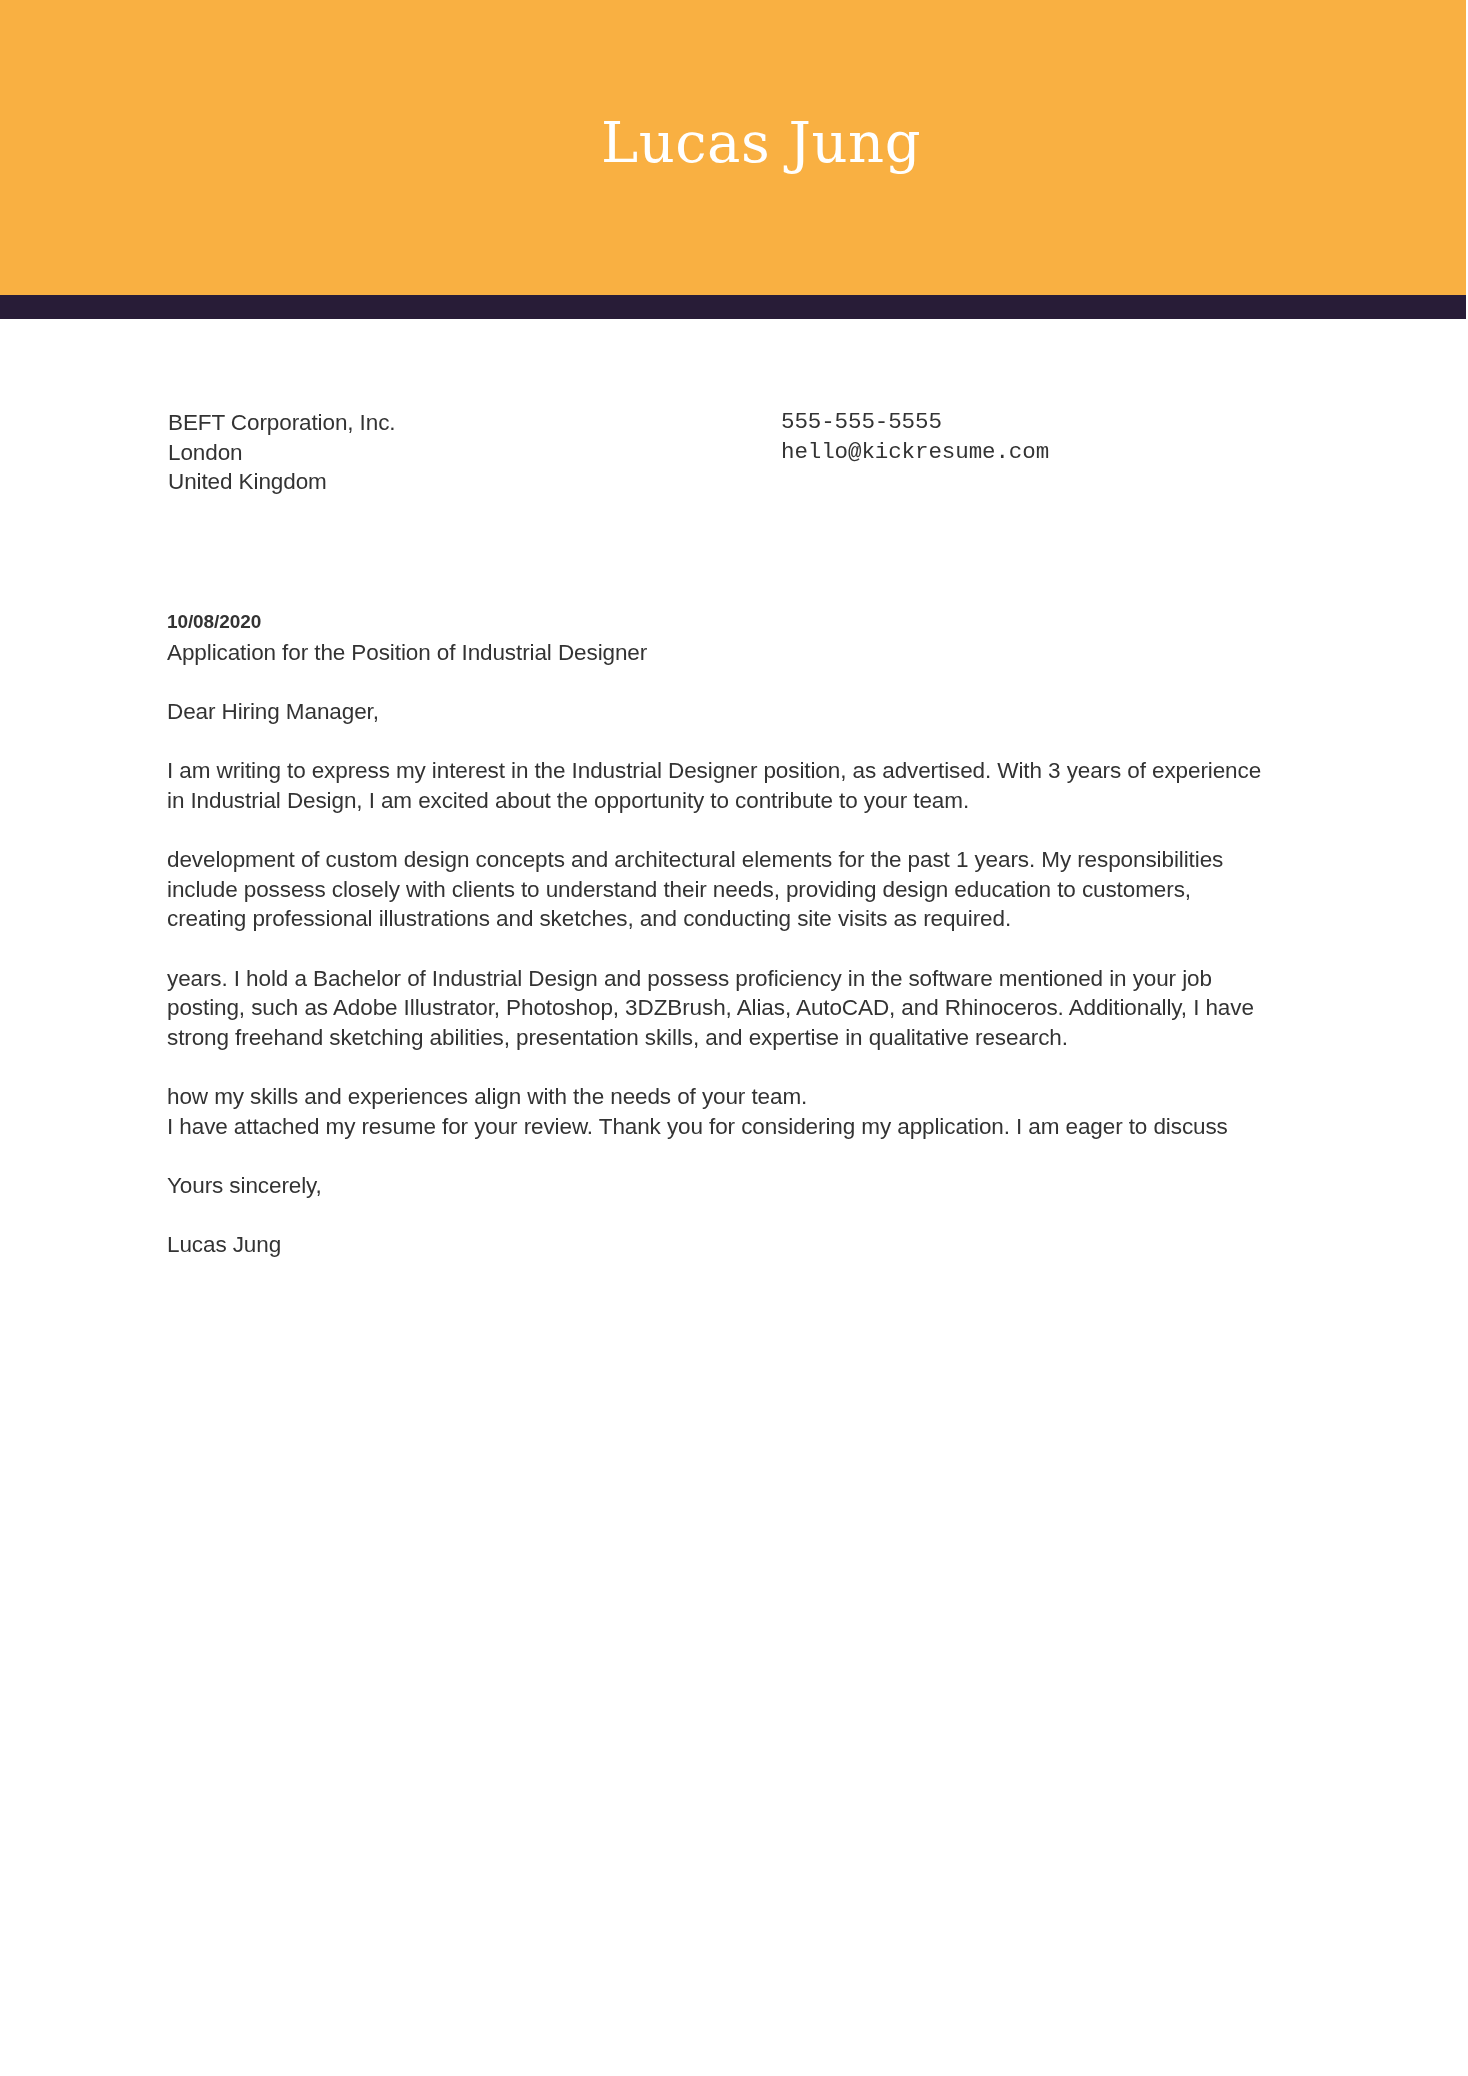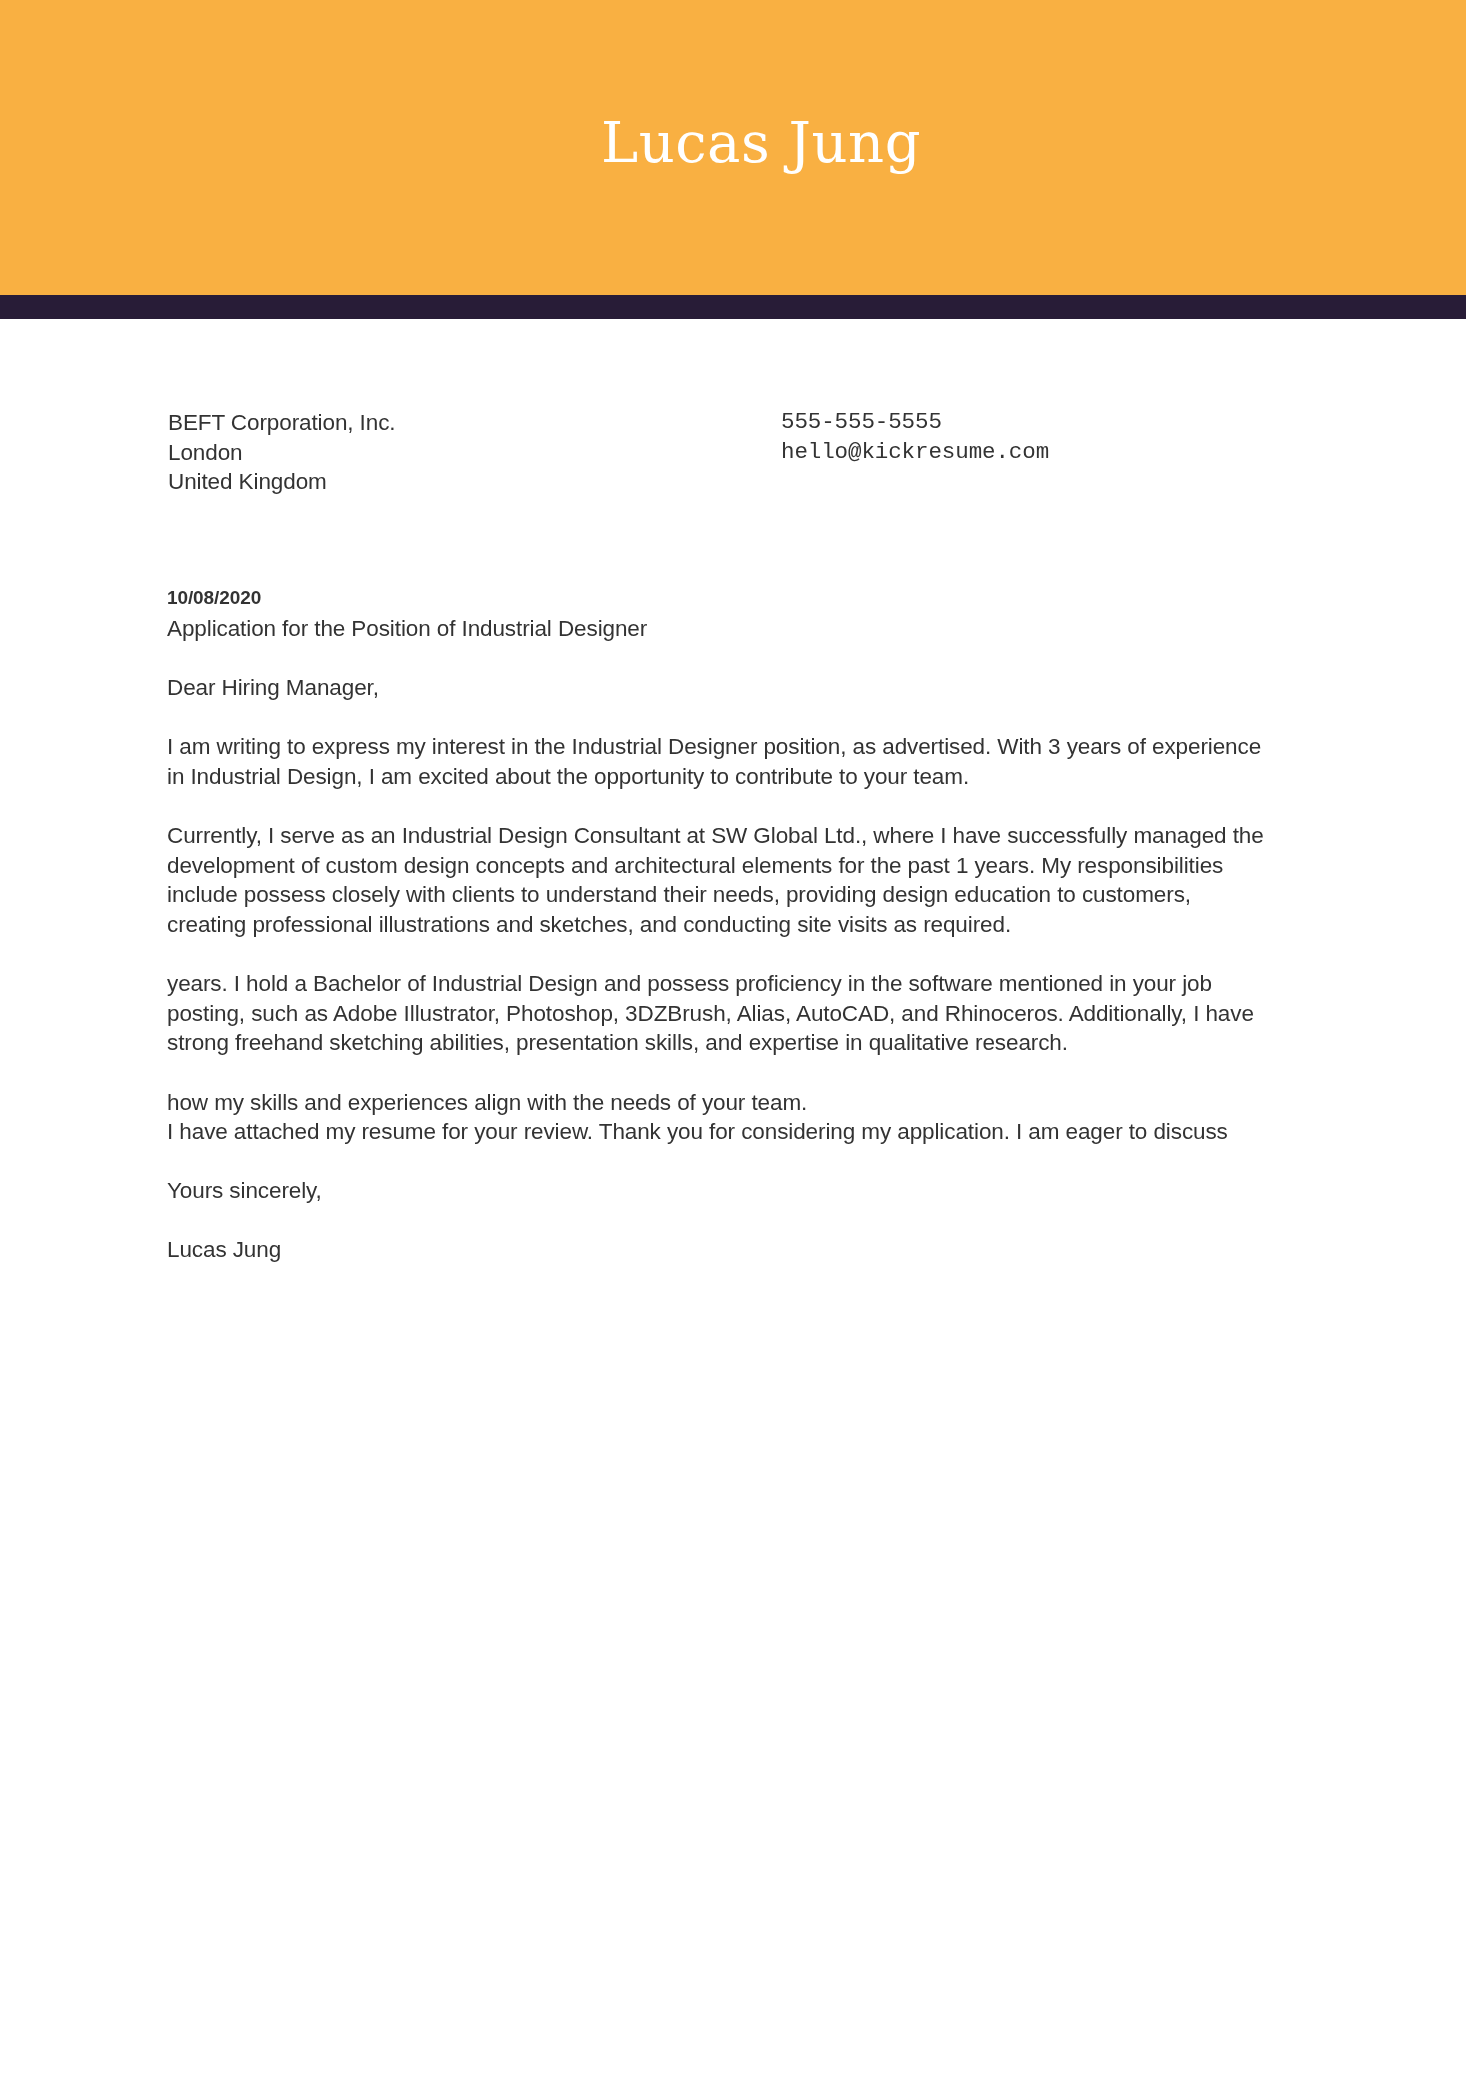--- a/index.html
+++ b/index.html
@@ -8,21 +8,21 @@
   .header-band { position: absolute; left: 0; top: 295px; width: 1466px; height: 24px; background: #281C37; }
   .name { position: absolute; top: 108px; left: 167px; width: 1188px; text-align: center;
           font-family: "DejaVu Serif", "Liberation Serif", serif; font-size: 56px; color: #ffffff;
           line-height: 70px; letter-spacing: 0.5px; white-space: nowrap; }
   .txt { font-family: "Liberation Sans", sans-serif; color: #333333; font-size: 22.5px;
          line-height: 29.6px; white-space: nowrap; letter-spacing: -0.1px; }
   .col { position: absolute; }
   .line { display: block; }
   .recipient { left: 168px; top: 408px; }
   .contact { left: 781px; top: 408px; font-family: Liberation Mono, monospace; }
-  .letter { position: absolute; left: 167px; top: 583px; width: 1190px; }
+  .letter { position: absolute; left: 167px; top: 607px; width: 1190px; }
   .date { font-family: "Liberation Sans", sans-serif; font-weight: bold; color: #333333;
           font-size: 19px; line-height: 30px; display: block; height: 31px; }
   .subject { display: block; }
   .para { margin-top: 29.6px; }
 </style>
 </head>
 <body>
 
 <div class="header">
   <div class="name">Lucas Jung</div>
@@ -47,21 +47,20 @@
   <div class="para">
     <span class="line">Dear Hiring Manager,</span>
   </div>
 
   <div class="para">
     <span class="line">I am writing to express my interest in the Industrial Designer position, as advertised. With 3 years of experience</span>
     <span class="line">in Industrial Design, I am excited about the opportunity to contribute to your team.</span>
   </div>
 
   <div class="para">
-    <span class="line">Currently, I serve as an Industrial Design Consultant at SW Global Ltd., where I have successfully managed the</span>
     <span class="line">development of custom design concepts and architectural elements for the past 1 years. My responsibilities</span>
     <span class="line">include possess closely with clients to understand their needs, providing design education to customers,</span>
     <span class="line">creating professional illustrations and sketches, and conducting site visits as required.</span>
   </div>
 
   <div class="para">
     <span class="line">years. I hold a Bachelor of Industrial Design and possess proficiency in the software mentioned in your job</span>
     <span class="line">posting, such as Adobe Illustrator, Photoshop, 3DZBrush, Alias, AutoCAD, and Rhinoceros. Additionally, I have</span>
     <span class="line">strong freehand sketching abilities, presentation skills, and expertise in qualitative research.</span>
   </div>

